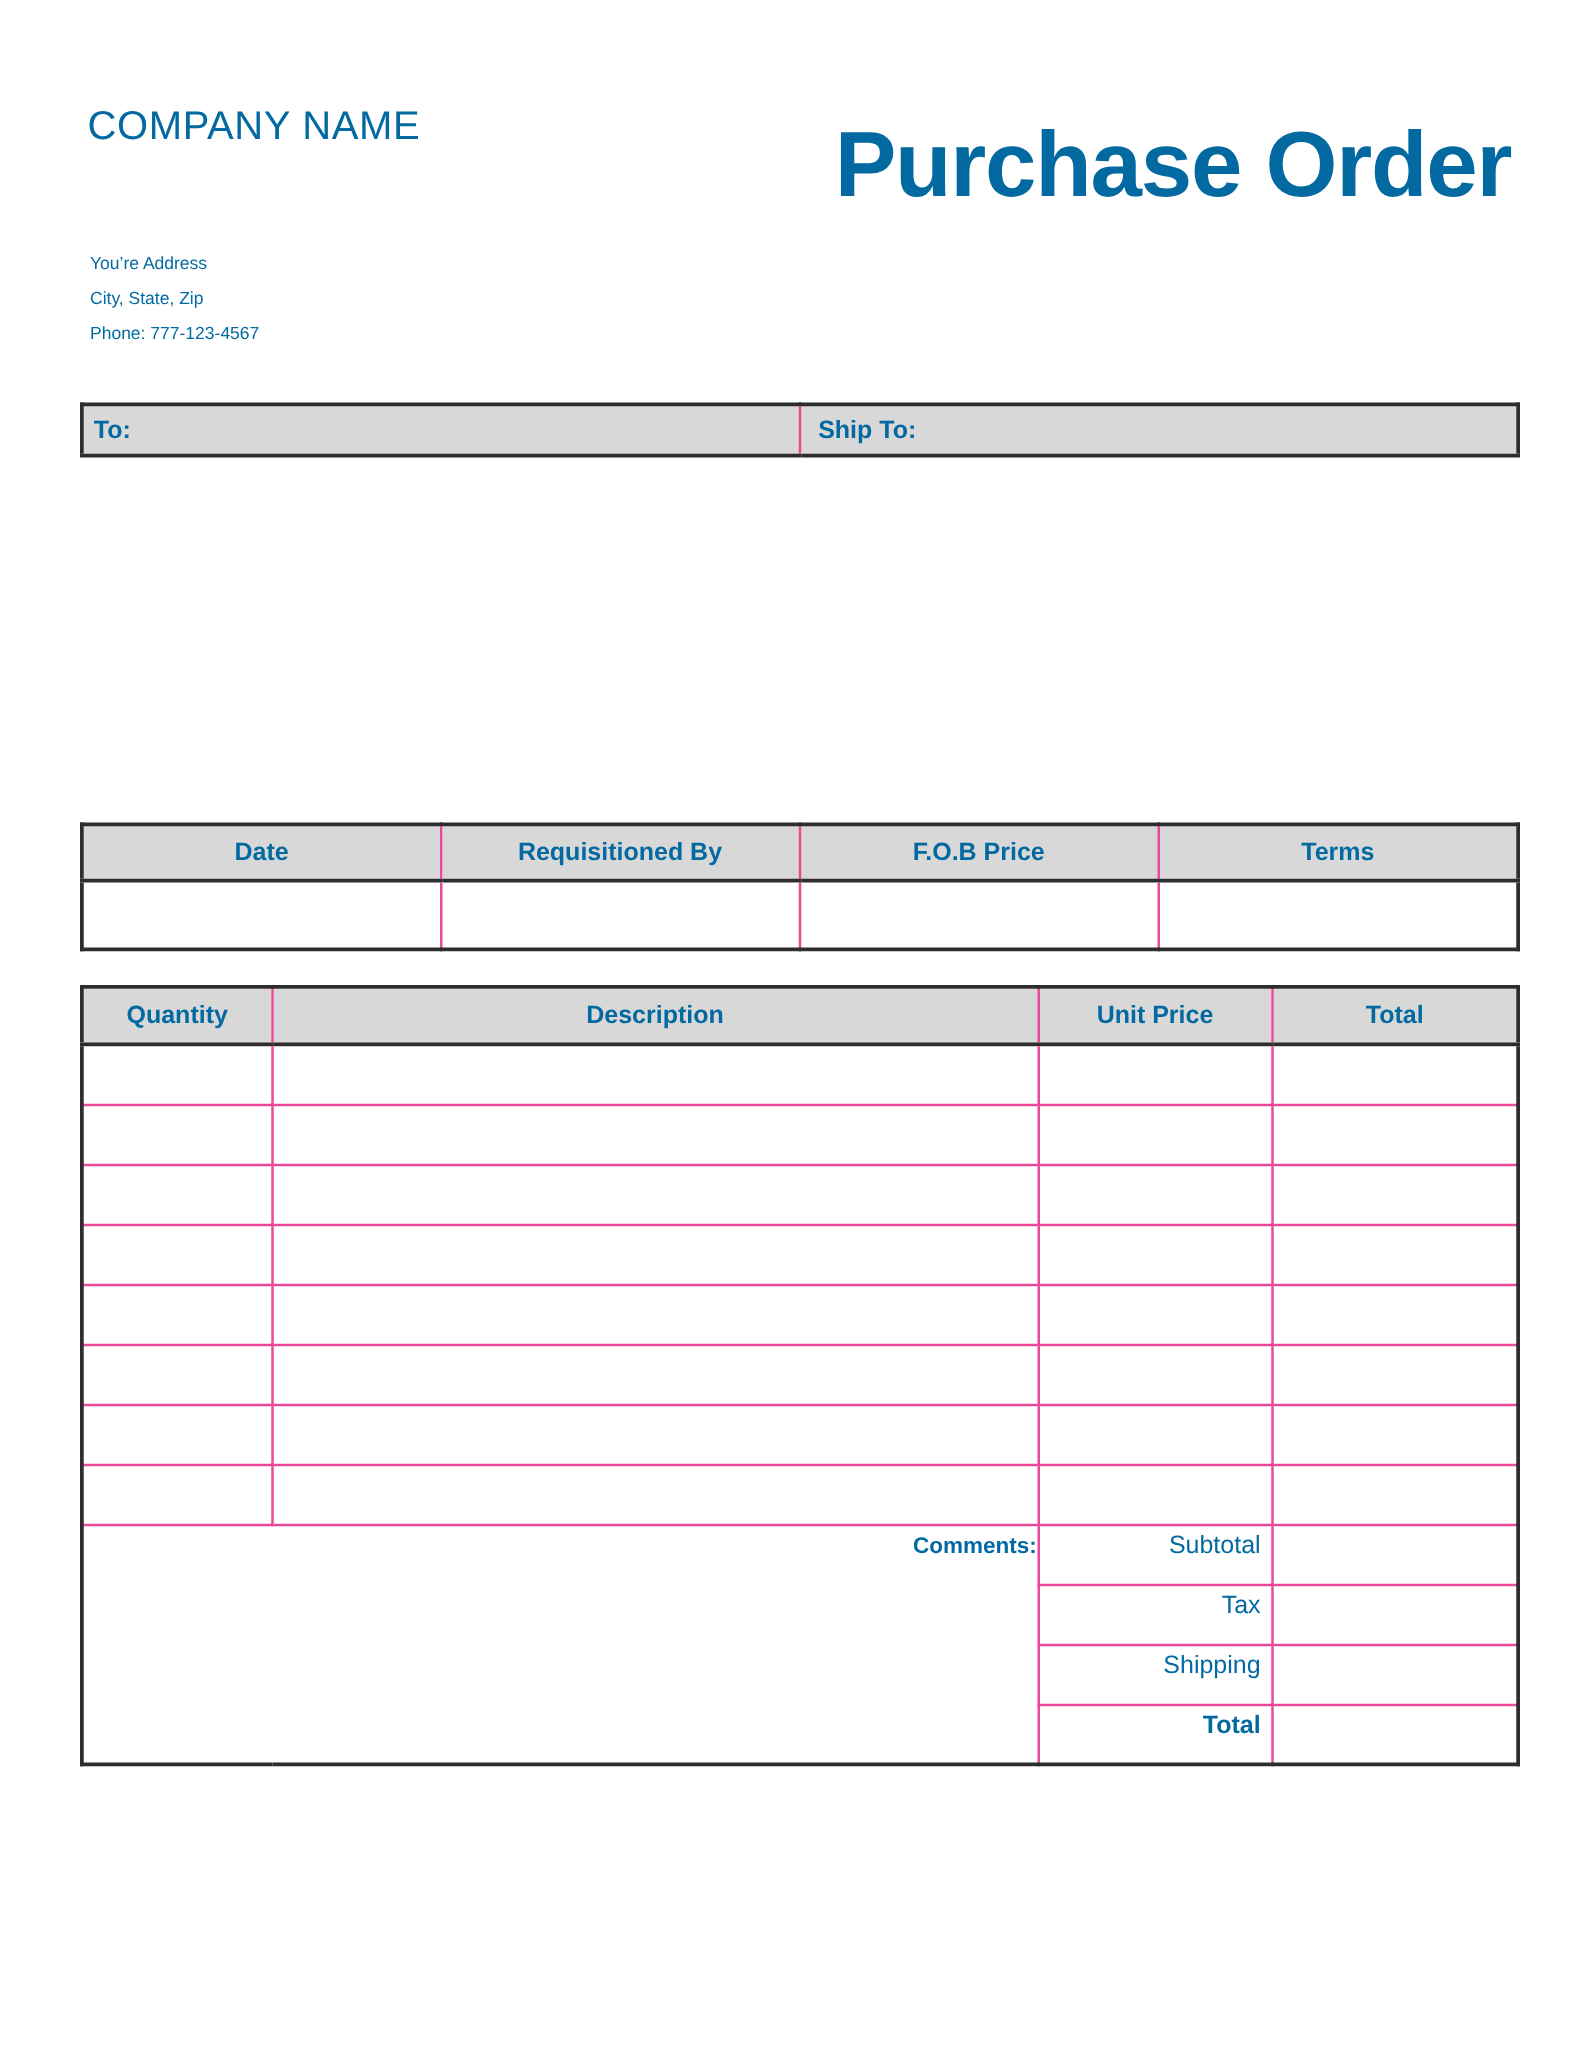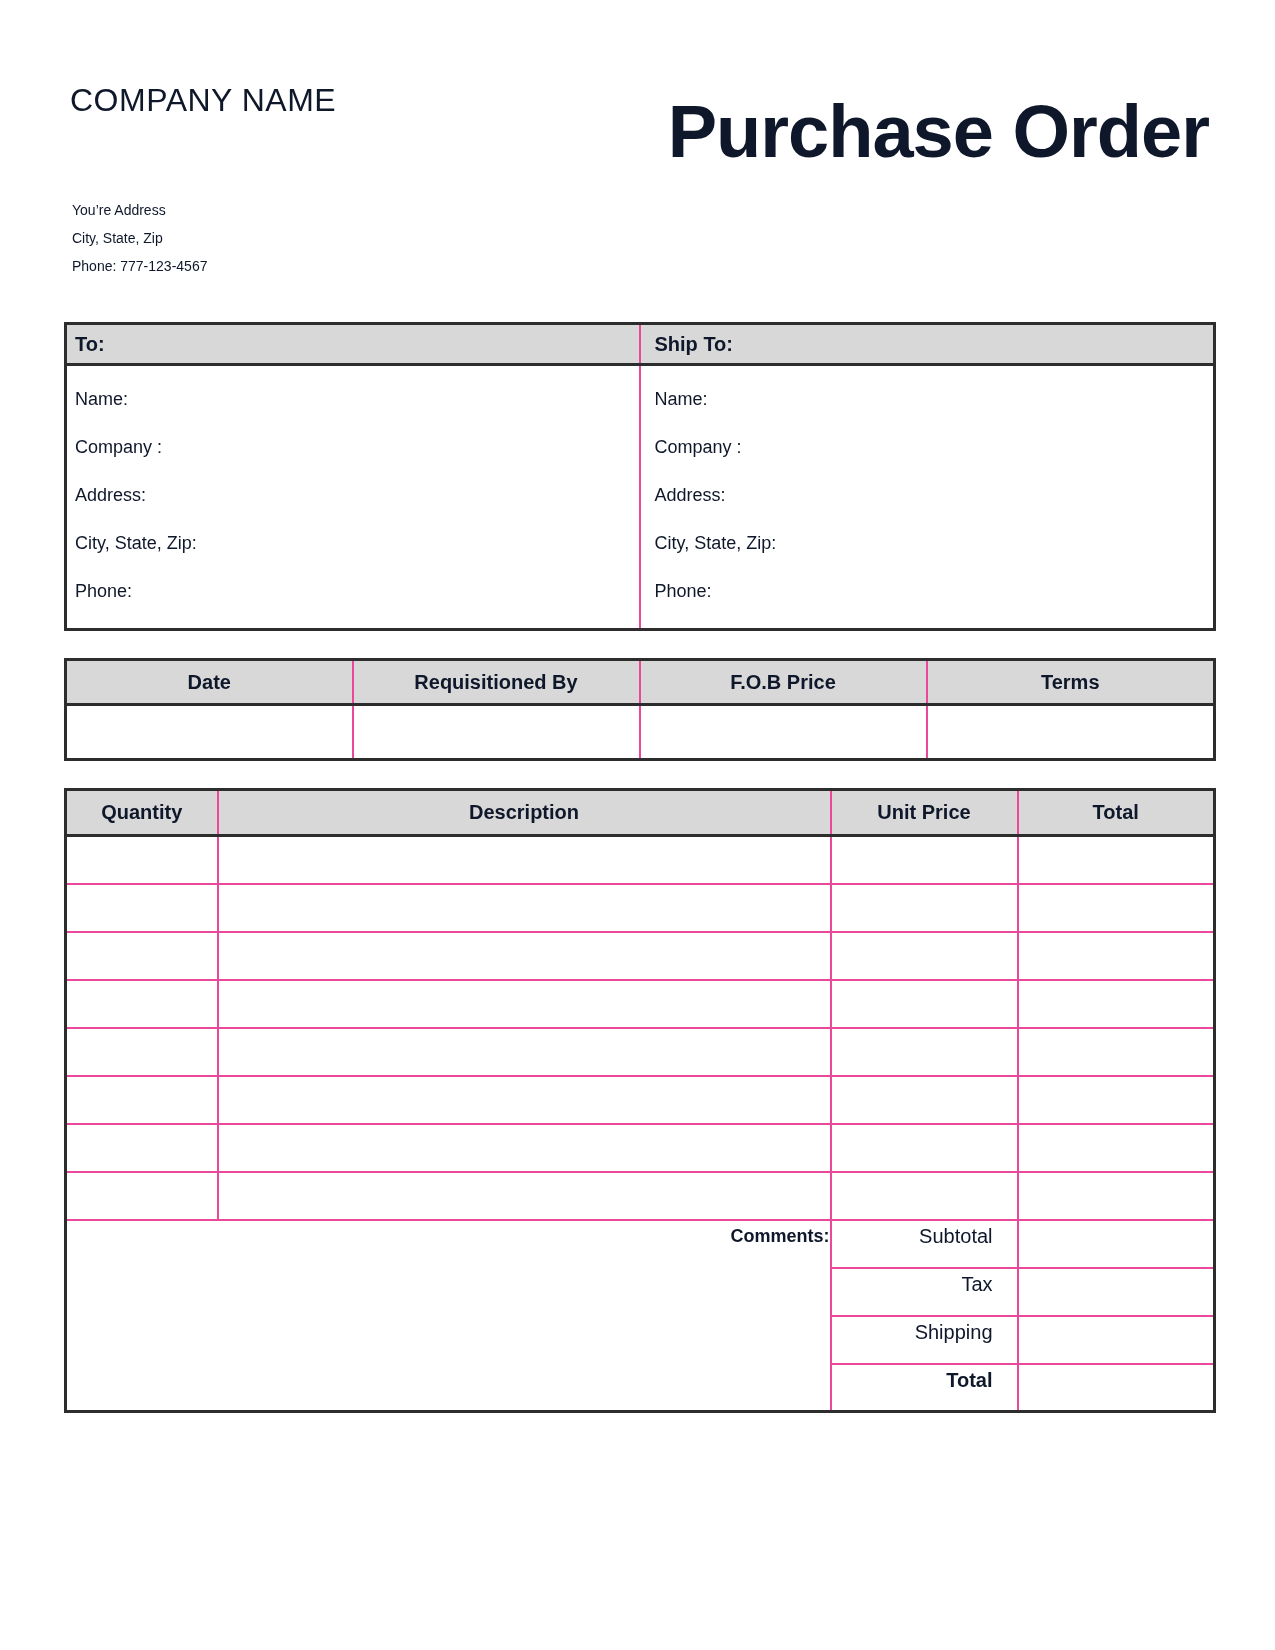--- a/index.html
+++ b/index.html
@@ -1,19 +1,19 @@
 <!DOCTYPE html>
 <html><head>
 <meta charset="utf-8">
 <style>
   * { margin:0; padding:0; box-sizing:border-box; }
   html,body { background:#e8e8e8; }
   .page {
     position:relative; width:1275px; height:1650px; margin:0 auto;
-    background:#ffffff; color:#0f172a;
+    background:#ffffff; color:#0369a1;
     font-family:"Liberation Sans","DejaVu Sans",sans-serif;
     overflow:hidden;
   }
   .company-name {
     position:absolute; left:70px; top:82px;
     font-size:32px; letter-spacing:0.5px; line-height:36px;
   }
   .po-title {
     position:absolute; right:66px; top:90px;
     font-size:74px; font-weight:bold; letter-spacing:-1px; line-height:84px;
@@ -57,21 +57,21 @@
     text-align:center; vertical-align:middle;
     border-bottom:3px solid #2d2d2d;
   }
   .item-row td { height:48px; }
   .comments-cell {
     vertical-align:top; text-align:right;
     padding:5px 0 0 8px; font-size:18px; font-weight:bold;
   }
   .sum-label {
     height:48px; vertical-align:top; text-align:right;
-    padding:4px 24px 0 0; font-size:20px;
+    padding:4px 8px 0 0; font-size:20px;
   }
   .sum-label.bold { font-weight:bold; }
   .sum-value { height:48px; }
 </style>
 </head>
 <body>
 
 <div class="page">
 
   <div class="company-name">COMPANY NAME</div>
@@ -87,36 +87,20 @@
   <table class="to-table">
     <colgroup>
         <col style="width:574px">
         <col style="width:575px">
       </colgroup>
     <tbody>
       <tr class="hdr">
         <td>To:</td>
         <td class="right-col">Ship To:</td>
       </tr>
-      <tr class="bdy">
-        <td>
-          <div class="field">Name:</div>
-          <div class="field">Company :</div>
-          <div class="field">Address:</div>
-          <div class="field">City, State, Zip:</div>
-          <div class="field">Phone:</div>
-        </td>
-        <td class="right-col">
-          <div class="field">Name:</div>
-          <div class="field">Company :</div>
-          <div class="field">Address:</div>
-          <div class="field">City, State, Zip:</div>
-          <div class="field">Phone:</div>
-        </td>
-      </tr>
     </tbody>
   </table>
 
   <table class="info-table">
     <colgroup>
         <col style="width:287px">
         <col style="width:287px">
         <col style="width:287px">
         <col style="width:288px">
       </colgroup>

